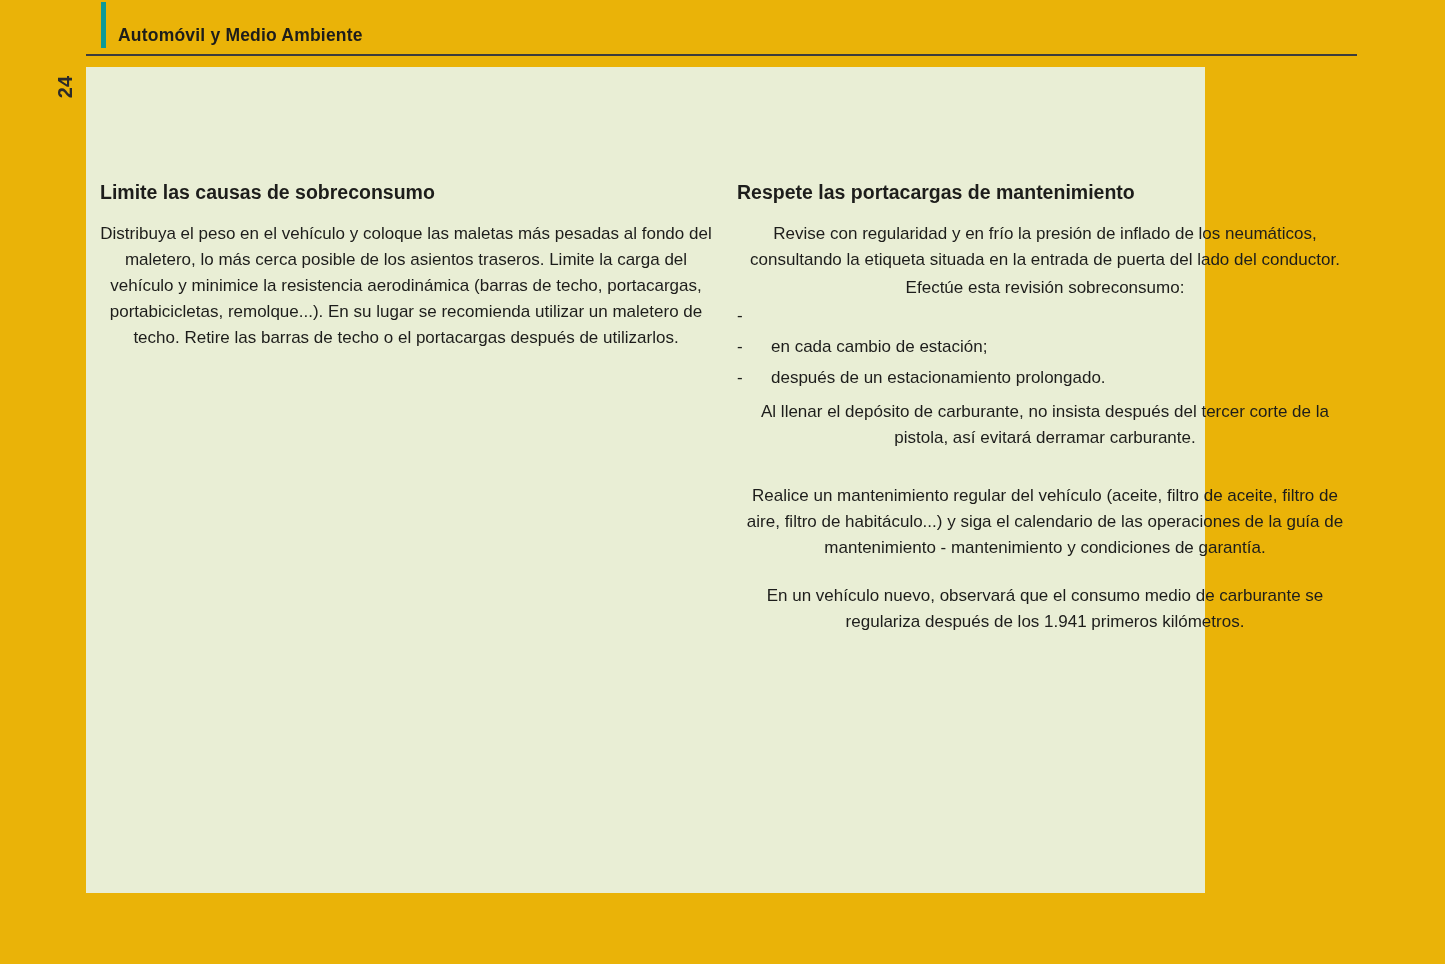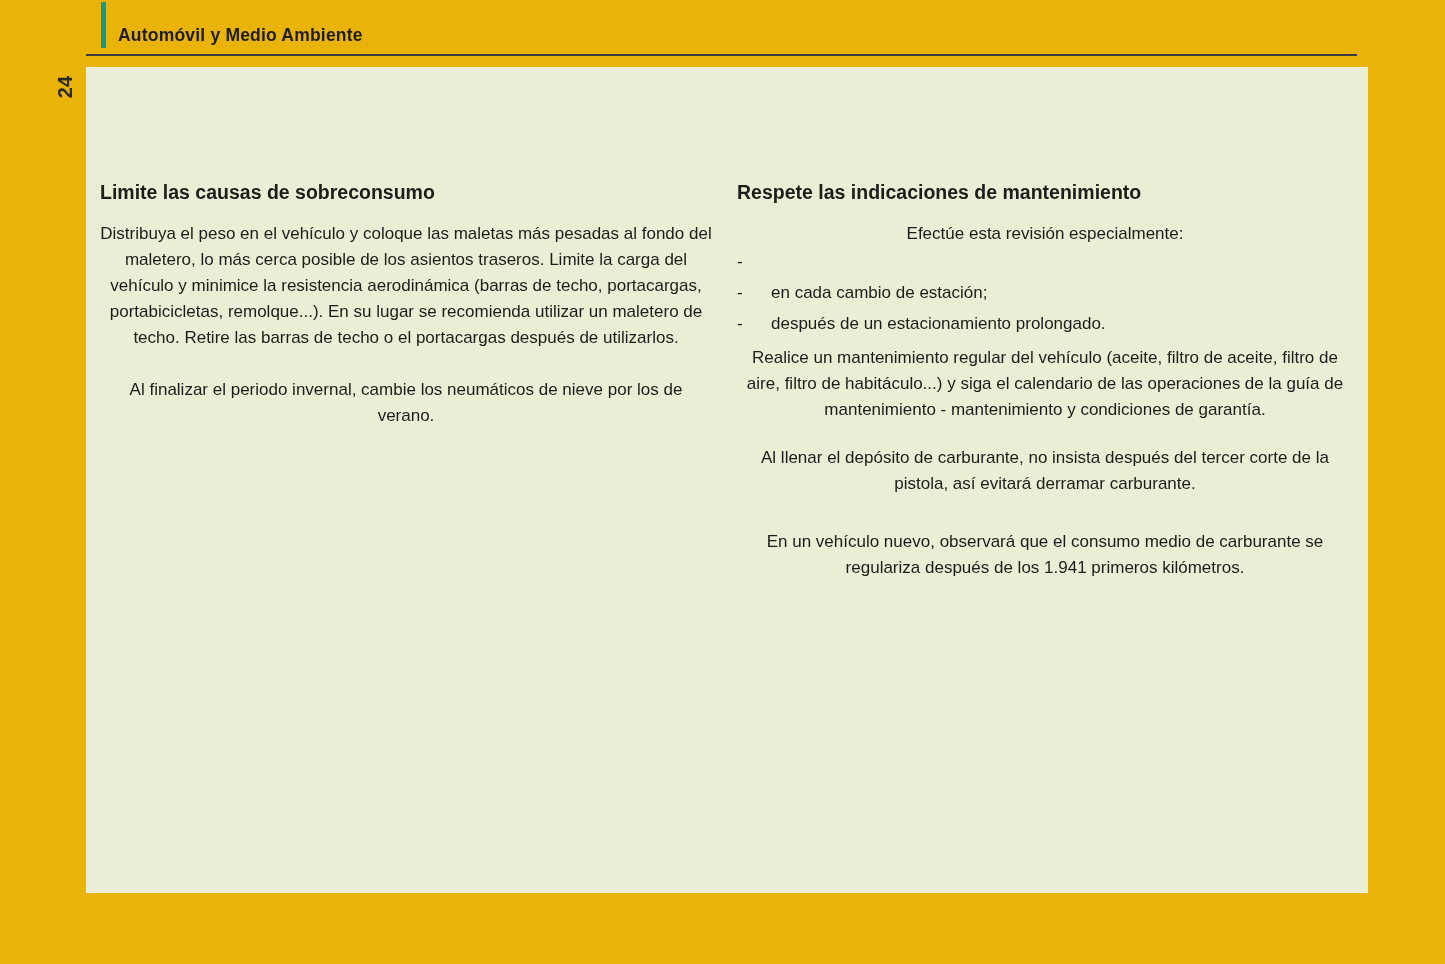--- a/index.html
+++ b/index.html
@@ -53,21 +53,21 @@
     justify-content: center;
     transform: rotate(-90deg);
     font-size: 20px;
     font-weight: 600;
     color: #2a2a2a;
   }
   .panel {
     position: absolute;
     left: 86px;
     top: 67px;
-    width: 1282px;
+    width: 1119px;
     height: 826px;
     background: #e9eed5;
   }
   .col {
     position: absolute;
     top: 113px;
     font-size: 17px;
     line-height: 26px;
   }
   .col-left  { left: 14px;  width: 612px; }
@@ -104,41 +104,41 @@
   <h1 class="header-title">Automóvil y Medio Ambiente</h1>
   <div class="header-rule"></div>
 
   <div class="page-number">24</div>
 
   <div class="panel">
 
     <section class="col col-left">
       <h2>Limite las causas de sobreconsumo</h2>
       <p class="para gap-after-large">Distribuya el peso en el vehículo y coloque las maletas más pesadas al fondo del maletero, lo más cerca posible de los asientos traseros. Limite la carga del vehículo y minimice la resistencia aerodinámica (barras de techo, portacargas, portabicicletas, remolque...). En su lugar se recomienda utilizar un maletero de techo. Retire las barras de techo o el portacargas después de utilizarlos.</p>
-      <p class="para">Al finalizar el periodo invernal, cambie los neumáticos de nieve por los de verano.</p>
     </section>
 
     <section class="col col-right">
-      <h2>Respete las indicaciones de mantenimiento</h2>
-      <p class="para tight">Efectúe esta revisión especialmente:</p>
+      <h2>Respete las portacargas de mantenimiento</h2>
+      <p class="para tight">Revise con regularidad y en frío la presión de inflado de los neumáticos, consultando la etiqueta situada en la entrada de puerta del lado del conductor.</p>
+      <p class="para tight">Efectúe esta revisión sobreconsumo:</p>
 
       <div class="dash-list">
         <div class="dash-item">
           <span class="dash">-</span>
         </div>
         <div class="dash-item">
           <span class="dash">-</span>
           <span>en cada cambio de estación;</span>
         </div>
         <div class="dash-item">
           <span class="dash">-</span>
           <span>después de un estacionamiento prolongado.</span>
         </div>
       </div>
 
+      <p class="para p5">Al llenar el depósito de carburante, no insista después del tercer corte de la pistola, así evitará derramar carburante.</p>
       <p class="para p4">Realice un mantenimiento regular del vehículo (aceite, filtro de aceite, filtro de aire, filtro de habitáculo...) y siga el calendario de las operaciones de la guía de mantenimiento - mantenimiento y condiciones de garantía.</p>
-      <p class="para p5">Al llenar el depósito de carburante, no insista después del tercer corte de la pistola, así evitará derramar carburante.</p>
       <p class="para">En un vehículo nuevo, observará que el consumo medio de carburante se regulariza después de los 1.941 primeros kilómetros.</p>
     </section>
 
   </div>
 
 </div>
 
 </body></html>

